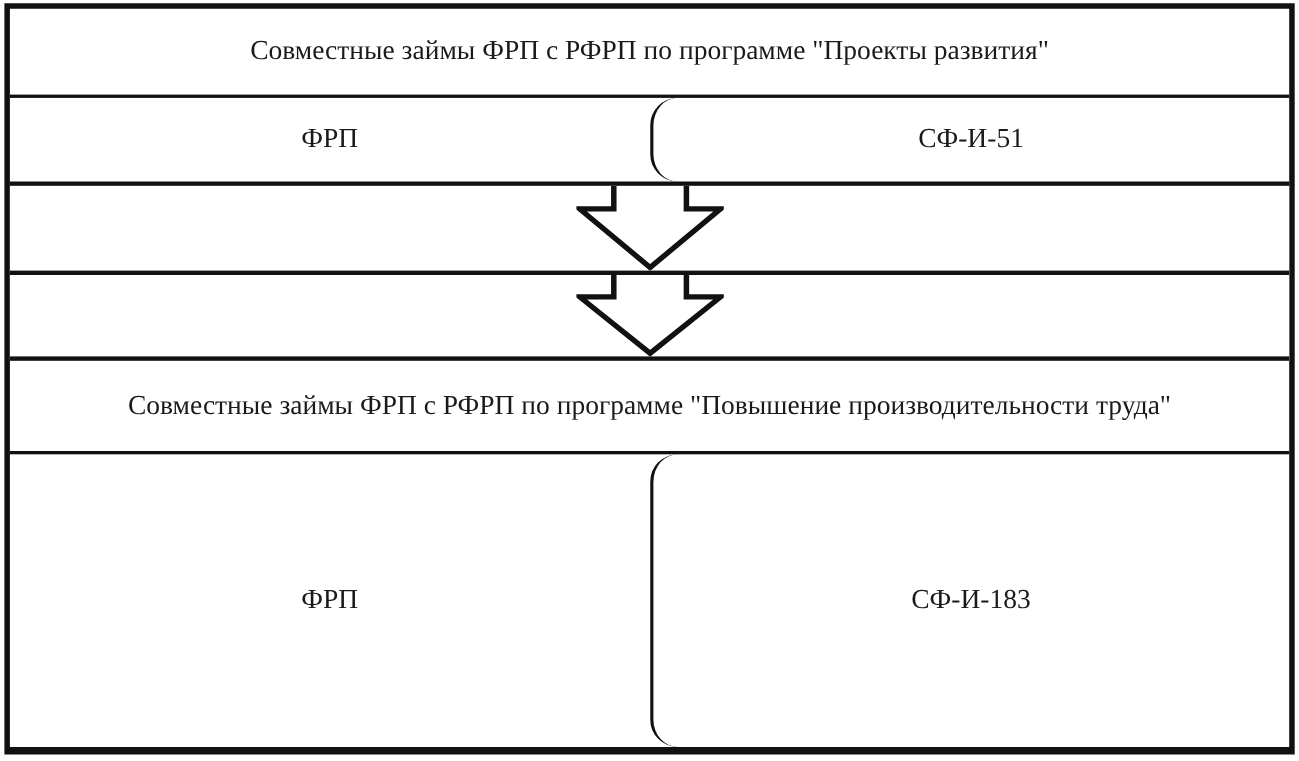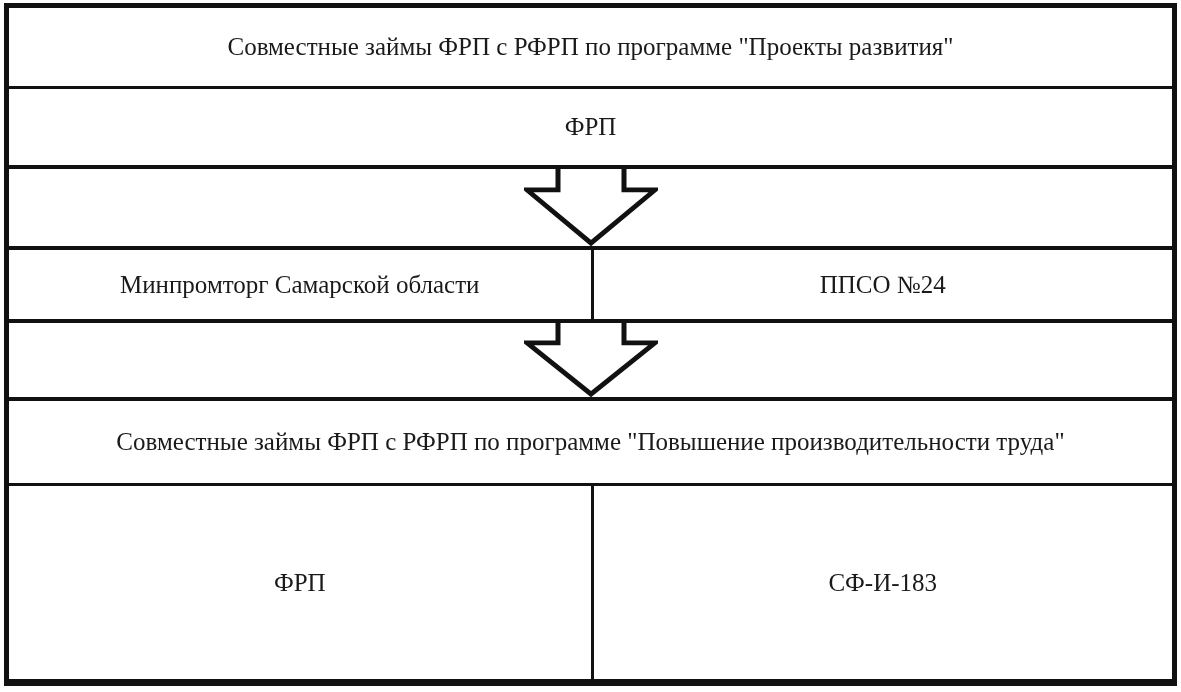--- a/index.html
+++ b/index.html
@@ -46,20 +46,21 @@
     border-bottom:4px solid var(--line);
     font-size:25px;
   }
   .cell{
     flex:1 1 50%;
     display:flex;
     align-items:center;
     justify-content:center;
     text-align:center;
     padding:0 10px;
+    border-radius:25px;
   }
   .cell + .cell{
     border-left:3px solid var(--line);
   }
   
   .r-t1{ height:81px; }
   .r-c1{ height:80px; }
   .r-a1{ height:81px; }
   .r-t2{ height:88px; }
   .r-c2{ height:73px; }
@@ -90,34 +91,31 @@
 </style>
 </head>
 <body>
 
 <div class="canvas">
   <div class="frame">
 
     <div class="row title-row r-t1">Совместные займы ФРП с РФРП по программе "Проекты развития"</div>
     <div class="cells-row r-c1">
       <div class="cell">ФРП</div>
+      <div class="cell">СФ-И-51</div>
     </div>
 
     <div class="arrow-row r-a1">
       <div class="arrow-wrap">
         <svg viewBox="0 0 134 81" preserveAspectRatio="none" aria-hidden="true">
           <path d="M34 -4 L34 22 L3 22 L67 78 L131 22 L100 22 L100 -4" fill="#ffffff" stroke="#111111" stroke-width="5" stroke-miterlimit="12"></path>
         </svg>
       </div>
     </div>
 
-    <div class="cells-row r-c2">
-      <div class="cell">Минпромторг Самарской области</div>
-      <div class="cell">ППСО №24</div>
-    </div>
 
     <div class="arrow-row r-a2">
       <div class="arrow-wrap">
         <svg viewBox="0 0 134 78" preserveAspectRatio="none" aria-hidden="true">
           <path d="M34 -4 L34 21 L3 21 L67 75 L131 21 L100 21 L100 -4" fill="#ffffff" stroke="#111111" stroke-width="5" stroke-miterlimit="12"></path>
         </svg>
       </div>
     </div>
 
     <div class="row title-row r-t3">Совместные займы ФРП с РФРП по программе "Повышение производительности труда"</div>

